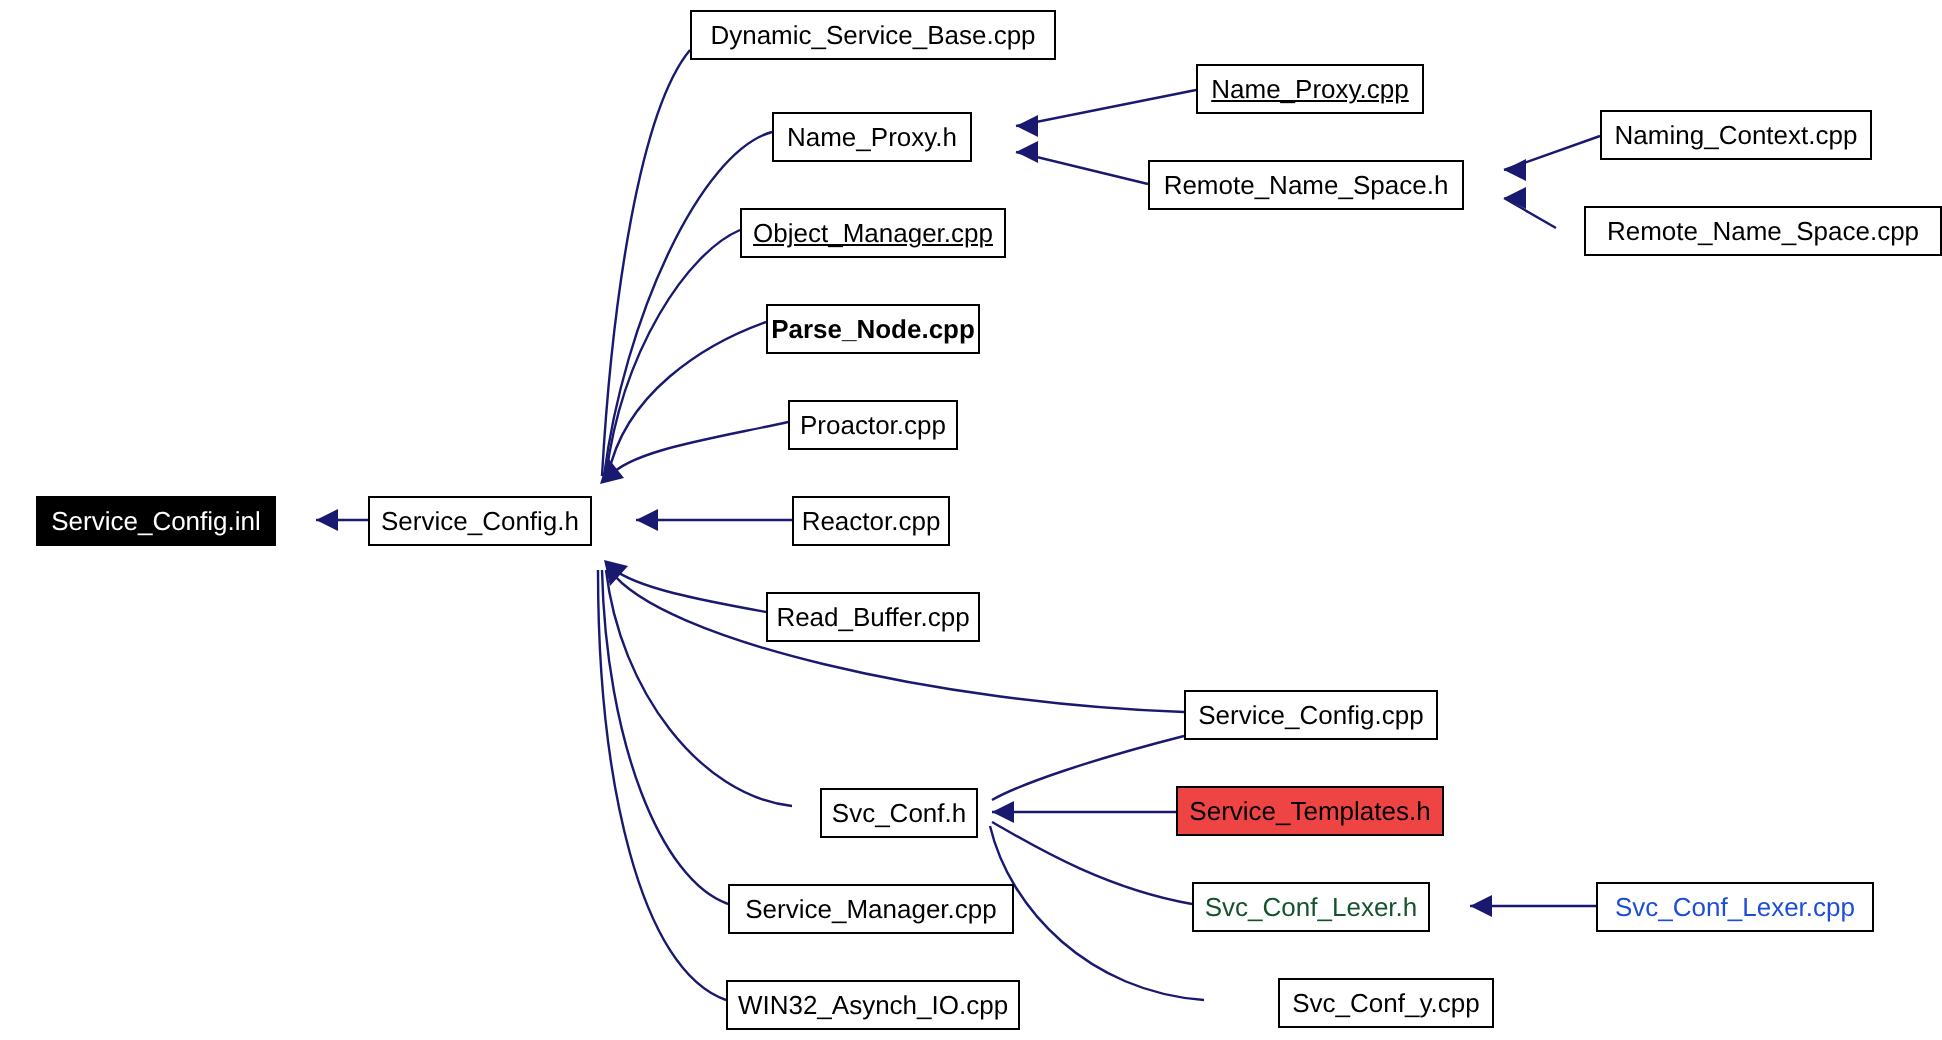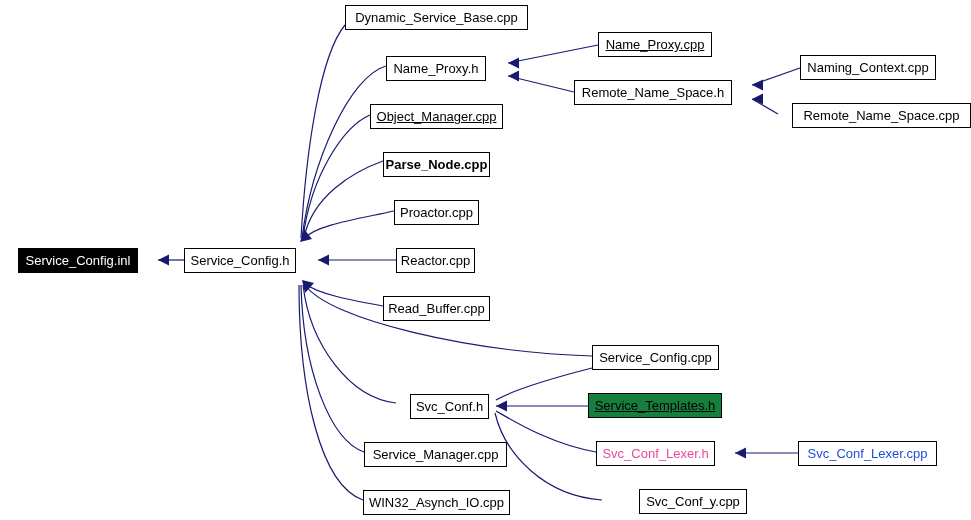--- a/index.html
+++ b/index.html
@@ -135,24 +135,24 @@
       </div>
       <div class="node" style="left: 800px; top: 55px; width: 136px; height: 25px; background: rgb(255, 255, 255); color: rgb(0, 0, 0); border-color: rgb(0, 0, 0);">
         <span class="node-label">Naming_Context.cpp</span>
       </div>
       <div class="node" style="left: 778px; top: 103px; width: 179px; height: 25px; background: rgb(255, 255, 255); color: rgb(0, 0, 0); border-color: rgb(0, 0, 0); margin-left: 14px;">
         <span class="node-label">Remote_Name_Space.cpp</span>
       </div>
       <div class="node" style="left: 592px; top: 345px; width: 127px; height: 25px; background: rgb(255, 255, 255); color: rgb(0, 0, 0); border-color: rgb(0, 0, 0);">
         <span class="node-label">Service_Config.cpp</span>
       </div>
-      <div class="node" style="left: 588px; top: 393px; width: 134px; height: 25px; background: #15803d; color: rgb(0, 0, 0); border-color: rgb(0, 0, 0); text-decoration: underline;">
+      <div class="node" style="left: 588px; top: 393px; width: 134px; height: 25px; background: #ef4444; color: rgb(0, 0, 0); border-color: rgb(0, 0, 0);">
         <span class="node-label">Service_Templates.h</span>
       </div>
-      <div class="node" style="left: 596px; top: 441px; width: 119px; height: 25px; background: rgb(255, 255, 255); color: #ec4899; border-color: rgb(0, 0, 0);">
+      <div class="node" style="left: 596px; top: 441px; width: 119px; height: 25px; background: rgb(255, 255, 255); color: #14532d; border-color: rgb(0, 0, 0);">
         <span class="node-label">Svc_Conf_Lexer.h</span>
       </div>
       <div class="node" style="left: 602px; top: 489px; width: 108px; height: 25px; background: rgb(255, 255, 255); color: rgb(0, 0, 0); border-color: rgb(0, 0, 0); margin-left: 37px;">
         <span class="node-label">Svc_Conf_y.cpp</span>
       </div>
       <div class="node" style="left: 798px; top: 441px; width: 139px; height: 25px; background: rgb(255, 255, 255); color: #1d4ed8; border-color: rgb(0, 0, 0);">
         <span class="node-label">Svc_Conf_Lexer.cpp</span>
       </div>
     </div>
 

